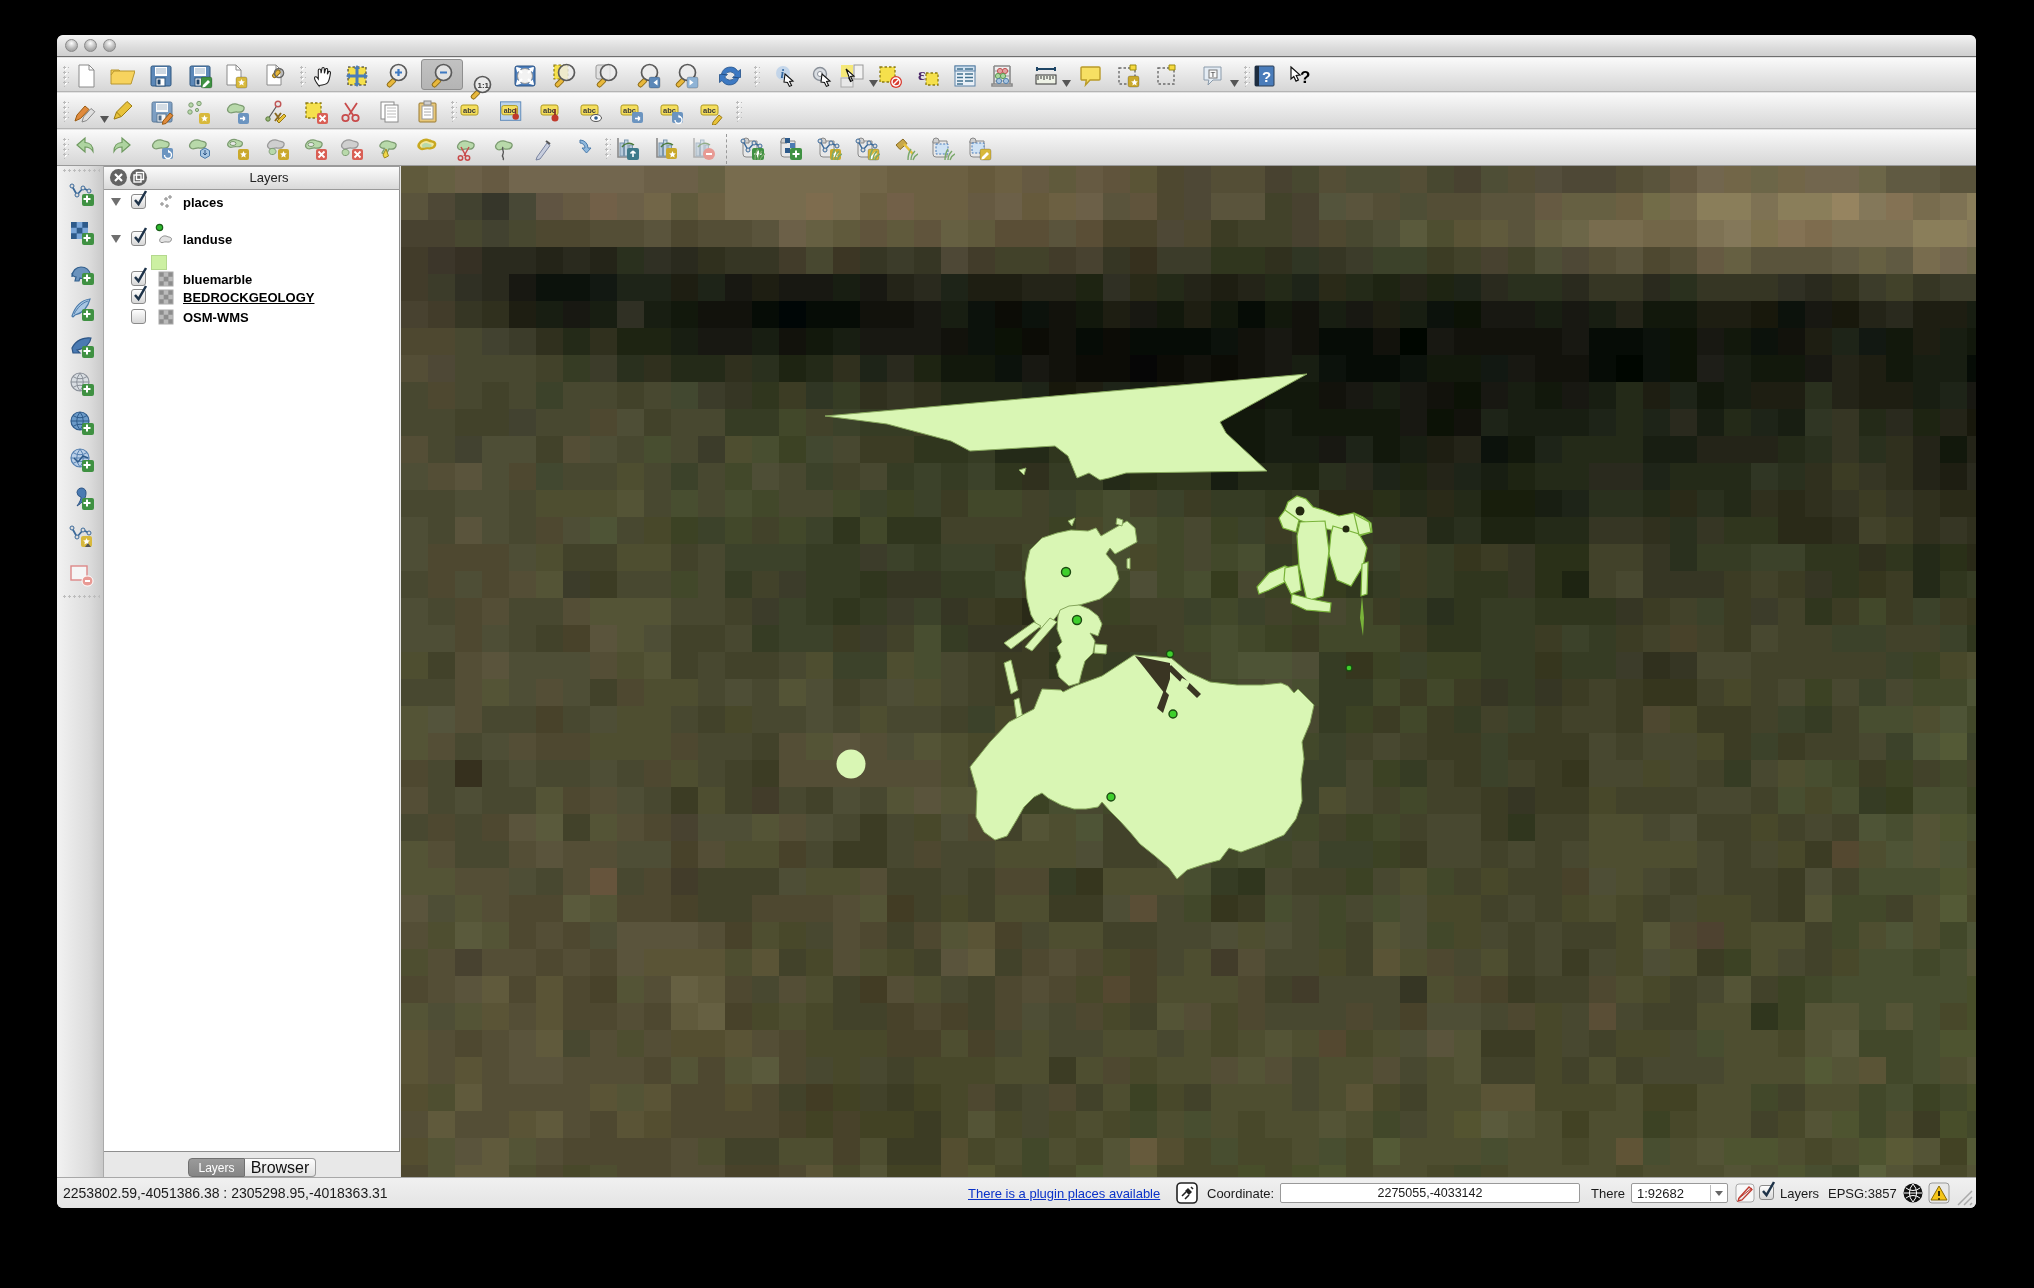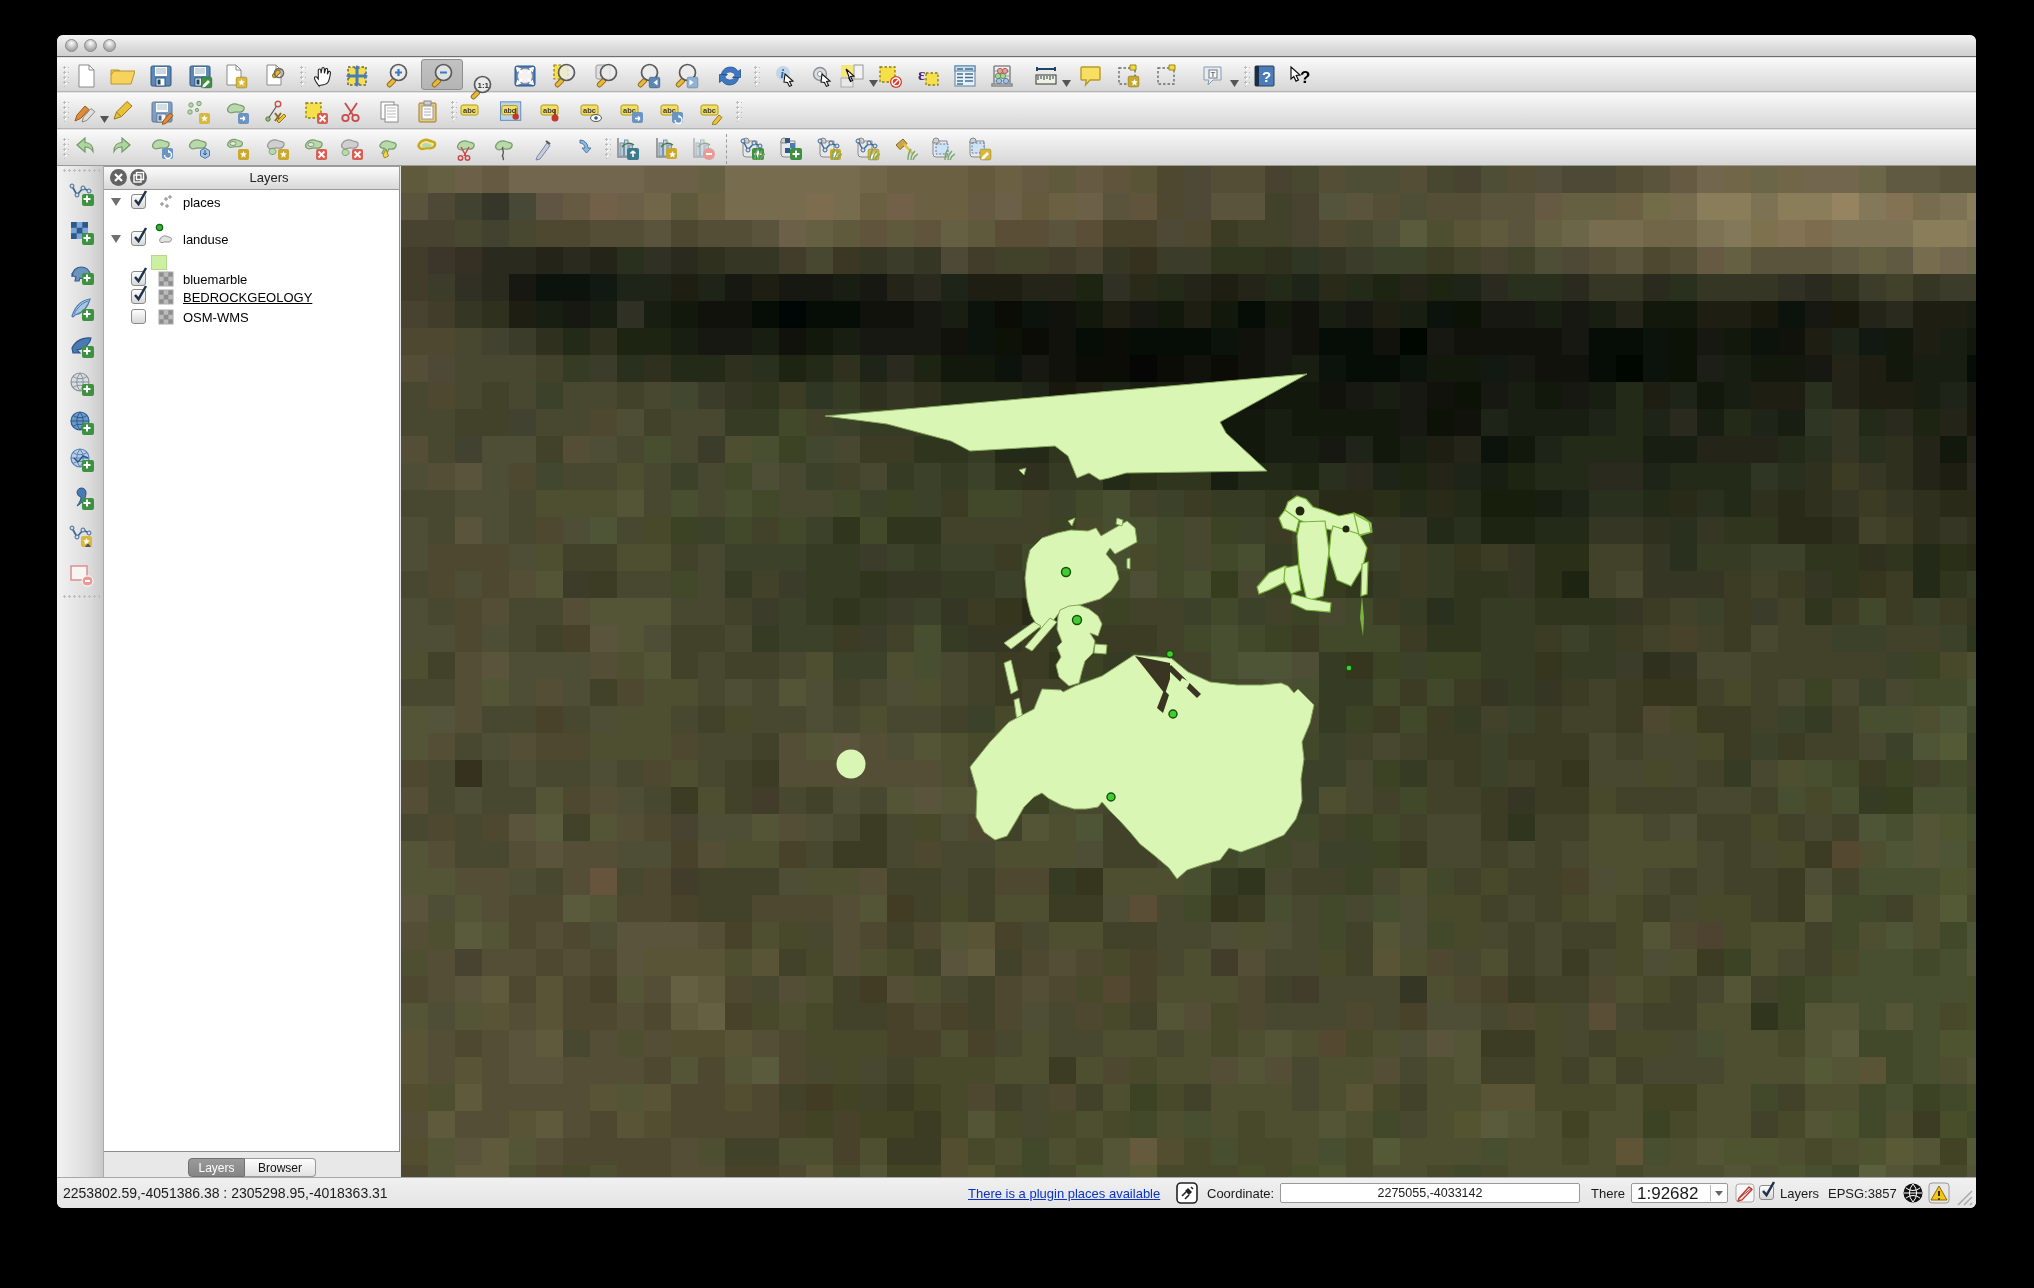--- a/index.html
+++ b/index.html
@@ -13,21 +13,21 @@
 #row3{top:95px;height:36px;border-bottom:1px solid #9a9a9a}
 .ic{position:absolute;width:26px;height:26px}
 .ic svg{position:absolute;left:0;top:0}
 .grip{position:absolute;width:7px;height:22px;background-image:radial-gradient(circle,#bbb 1.2px,transparent 1.4px),radial-gradient(circle,#fff 1.2px,transparent 1.4px);background-size:5px 5px;background-position:0 0,1px 1px}
 .hgrip{position:absolute;height:6px;background-image:radial-gradient(circle,#bdbdbd 1.1px,transparent 1.3px);background-size:5px 5px}
 .pressed{position:absolute;background:linear-gradient(#c2c2c2,#b4b4b4);border:1px solid #8e8e8e;border-radius:3px}
 #dock{left:0;top:131px;width:47px;height:1011px;background:linear-gradient(90deg,#f2f2f2,#dcdcdc 70%,#c9c9c9);border-right:1px solid #aaa}
 #lpanel{left:47px;top:131px;width:296px;height:1011px;background:#e8e8e8}
 #ltitle{left:0;top:0;width:296px;height:24px;background:linear-gradient(#fbfbfb,#d9d9d9);border:1px solid #9a9a9a;border-left:none}
 #lbody{left:0;top:24px;width:296px;height:962px;background:#fff;border:1px solid #8e8e8e;border-top:none;border-left:none}
-.ltext{position:absolute;font-size:13px;font-weight:normal;color:#000;white-space:nowrap}
+.ltext{position:absolute;font-size:13px;font-weight:bold;color:#000;white-space:nowrap}
 .cb{position:absolute;width:15px;height:15px;border:1px solid #8a8a8a;border-radius:3px;background:linear-gradient(#fefefe,#d7d7d7)}
 .tri{position:absolute;width:0;height:0;border-left:5.5px solid transparent;border-right:5.5px solid transparent;border-top:8px solid #6f6f6f}
 #tabs{left:131px;top:1123px;height:20px}
 #map{left:344px;top:131px;width:1575px;height:1011px;overflow:hidden;background:#3c422a}
 #sbar{left:0;top:1142px;width:1919px;height:31px;background:linear-gradient(#f0f0f0,#e4e4e4);border-top:1px solid #a8a8a8;font-size:13.2px;color:#1a1a1a}
 .sb{position:absolute;top:8px;white-space:nowrap}
 </style></head><body>
 <div id="win">
 <div id="title" class="abs"></div>
 <div class="tl abs" style="left:8px;top:4px"></div>
@@ -793,21 +793,21 @@
     <div class="cb" style="left:74px;top:274px"></div>
     <span class="abs" style="left:101px;top:274px"><svg width="16" height="16" viewBox="0 0 16 16">
         <rect x="1" y="1" width="14" height="14" fill="#bbb"></rect>
         <path d="M1 1h4.7v4.7H1zM10.3 1H15v4.7h-4.7zM5.7 5.7h4.7v4.7H5.7zM1 10.3h4.7V15H1zM10.3 10.3H15V15h-4.7z" fill="#8d8d8d"></path>
         <rect x="1" y="1" width="14" height="14" fill="none" stroke="#aaa"></rect>
       </svg></span>
     <div class="ltext" style="left:126px;top:275px;">OSM-WMS</div>
     <div id="tabs" class="abs">
       <div style="position:absolute;left:0;top:0;height:19px;display:flex">
 <div style="width:57px;height:19px;background:linear-gradient(#9a9a9a,#858585);border:1px solid #707070;border-radius:4px 0 0 4px;color:#fff;font-size:12px;text-align:center;line-height:18px">Layers</div>
-<div style="width:71px;height:19px;background:linear-gradient(#fdfdfd,#e2e2e2);border:1px solid #9a9a9a;border-left:none;border-radius:0 4px 4px 0;color:#111;font-size:12px;text-align:center;line-height:18px">Browser</div>
+<div style="width:71px;height:19px;background:linear-gradient(#fdfdfd,#e2e2e2);border:1px solid #9a9a9a;border-left:none;border-radius:0 4px 4px 0;color:#111;font-size:16px;text-align:center;line-height:18px">Browser</div>
 </div>
     </div>
     <div id="map" class="abs"><svg width="1575" height="1011" viewBox="0 0 1575 1011">
         <g>
           <rect x="0" y="0" width="27" height="27" fill="#605a3c"></rect>
           <rect x="27" y="0" width="27" height="27" fill="#666042"></rect>
           <rect x="54" y="0" width="27" height="27" fill="#6c6048"></rect>
           <rect x="81" y="0" width="27" height="27" fill="#665a42"></rect>
           <rect x="108" y="0" width="135" height="27" fill="#72664e"></rect>
           <rect x="243" y="0" width="54" height="27" fill="#6c6048"></rect>
@@ -2693,21 +2693,21 @@
 <div class="sb" style="left:911px;color:#0a32c8;text-decoration:underline;font-size:13px">There is a plugin places available</div>
 <span class="abs" style="left:1119px;top:4px"><svg width="22" height="22" viewBox="0 0 22 22">
           <rect x="1" y="1" width="20" height="20" rx="4" fill="#fff" stroke="#222" stroke-width="1.6"></rect>
           <path d="M6 14l4-4M9 17l4-4" stroke="#222" stroke-width="1.6"></path>
           <path d="M12 6l4 4-3 3-4-4z" fill="#222"></path>
           <path d="M15 5l2 2" stroke="#222" stroke-width="1.6"></path>
         </svg></span>
 <div class="sb" style="left:1150px;font-size:13px">Coordinate:</div>
 <div class="abs" style="left:1223px;top:5px;width:300px;height:20px;background:#fff;border:1px solid #999;border-radius:2px;font-size:12.5px;text-align:center;line-height:19px">2275055,-4033142</div>
 <div class="sb" style="left:1534px;font-size:13px">There</div>
-<div class="abs" style="left:1574px;top:5px;width:97px;height:20px;background:#fff;border:1px solid #999;border-radius:2px;font-size:17px;line-height:19px"><span style="padding-left:5px">1:92682</span>
+<div class="abs" style="left:1574px;top:5px;width:97px;height:20px;background:#fff;border:1px solid #999;border-radius:2px;font-size:13px;line-height:19px"><span style="padding-left:5px">1:92682</span>
 <span style="position:absolute;right:1px;top:1px;width:16px;height:16px;border-left:1px solid #bbb"><svg width="16" height="16" viewBox="0 0 16 16">
             <path d="M4 6h8l-4 5z" fill="#666"></path>
           </svg></span></div>
 <span class="abs" style="left:1678px;top:5px"><svg width="20" height="20" viewBox="0 0 20 20">
           <rect x="1" y="1" width="18" height="18" rx="3" fill="#f8f8f8" stroke="#aaa"></rect>
           <path d="M4 15L14 4l3 2.5L7 17l-4 1z" fill="#e8e8e8" stroke="#c03a30" stroke-width="1.3"></path>
           <path d="M3 16l14-11" stroke="#c03a30"></path>
         </svg></span>
 <div class="cb" style="left:1702px;top:7px"></div>
 <span class="abs" style="left:1703px;top:2px"><svg width="18" height="20" viewBox="0 0 18 20">

